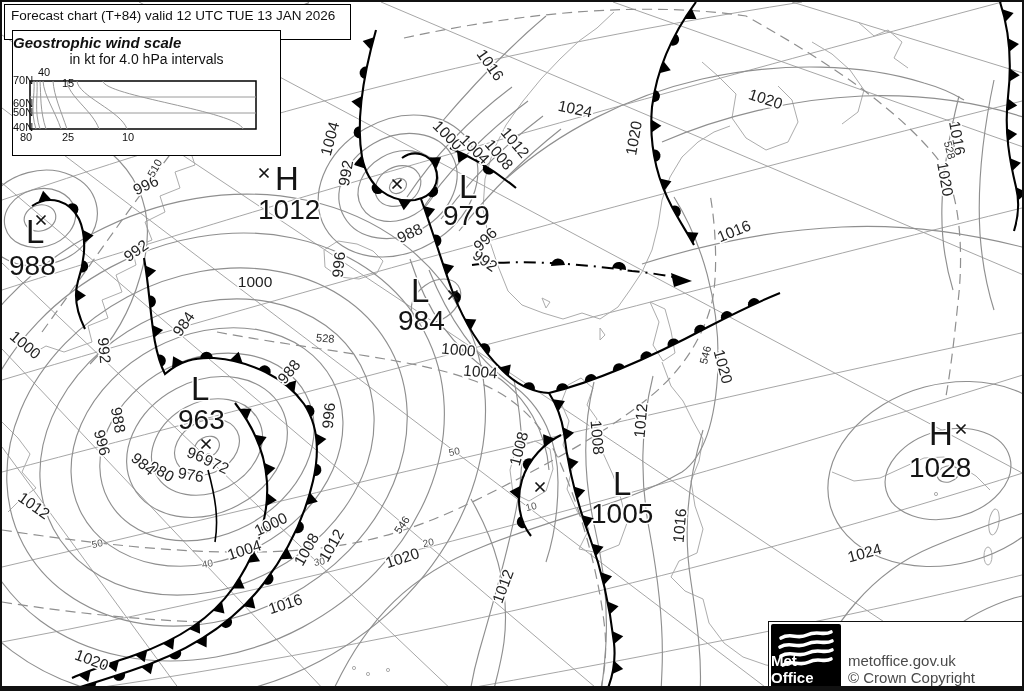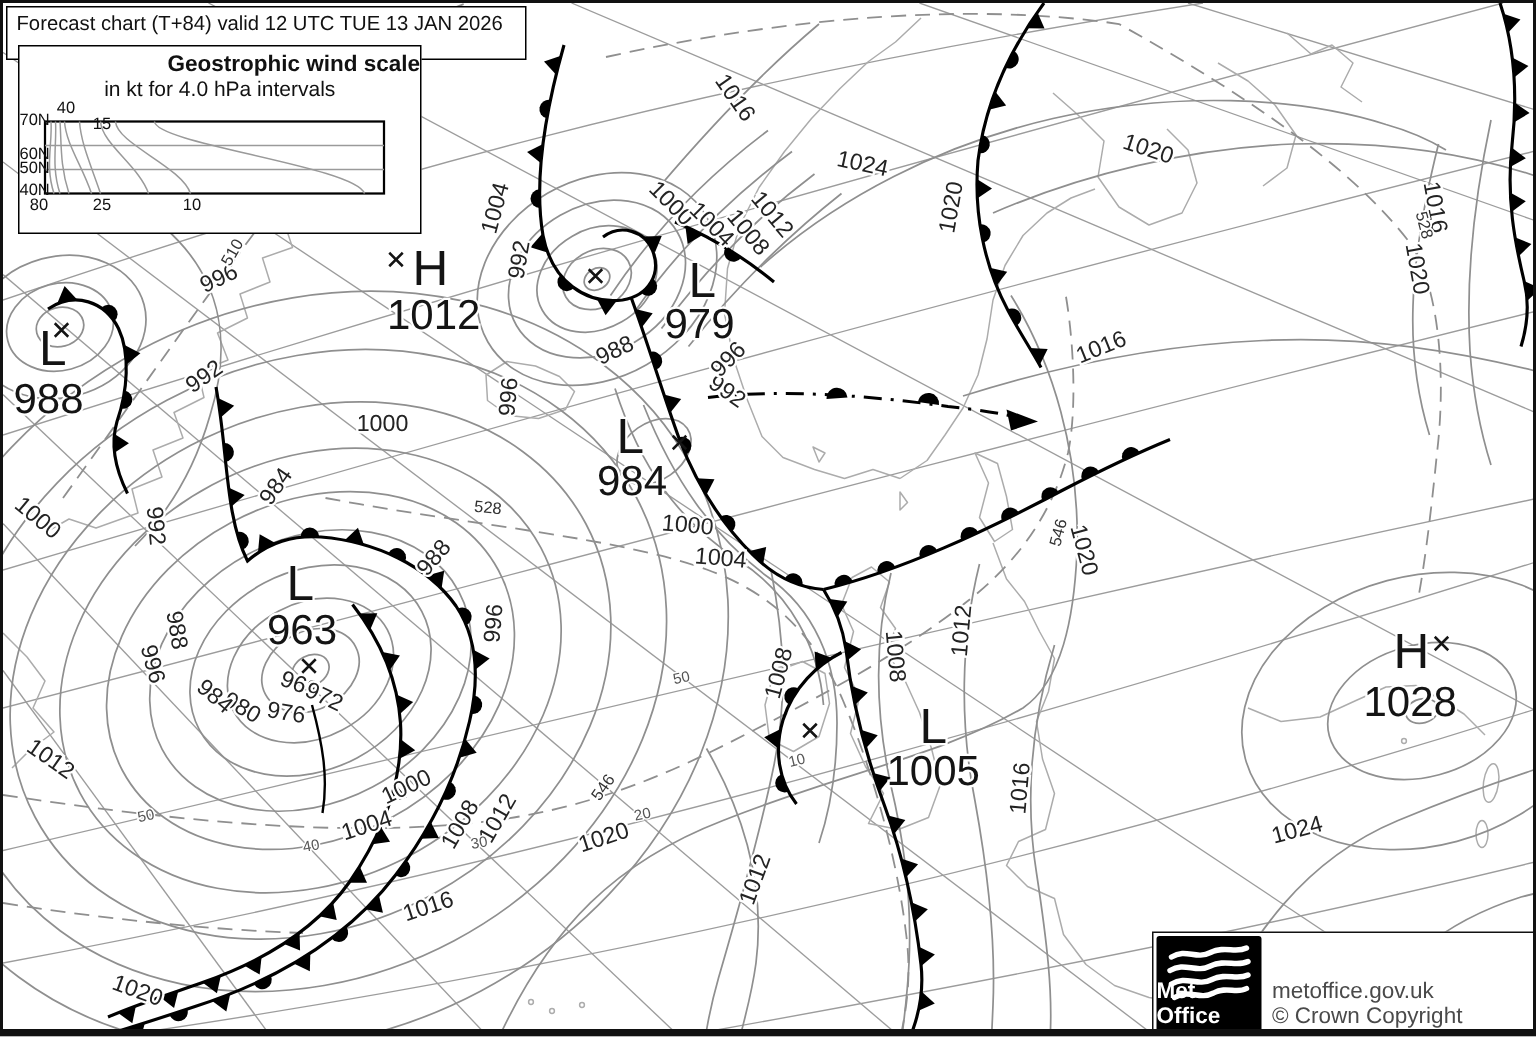--- a/index.html
+++ b/index.html
@@ -16,21 +16,21 @@
   .pc-l{font-size:33px; fill:#141414; stroke:#fff; stroke-width:3px; paint-order:stroke;}
   .pc-v{font-size:28px; fill:#141414; stroke:#fff; stroke-width:3px; paint-order:stroke;}
   .titlebox{
     position:absolute; left:2px; top:2px; width:347px; height:36px; box-sizing:border-box;
     border:1px solid #000; background:#fff; font-size:13.5px; line-height:21px; padding-left:6px; color:#111;
   }
   .windbox{
     position:absolute; left:10px; top:28px; width:269px; height:126px; box-sizing:border-box;
     border:1.5px solid #000; background:#fff;
   }
-  .ws-title{text-align:right; font-weight:bold; font-size:15px; margin-top:3px; color:#111;}
+  .ws-title{text-align:left; font-weight:bold; font-size:15px; margin-top:3px; color:#111;font-style:italic;}
   .ws-sub{text-align:center; font-size:14px; color:#111;}
   .ws-svg{position:absolute; left:0; top:0;}
   .ws-l{position:absolute; font-size:11px; color:#111; width:18px; text-align:center;}
   .ws-lat{text-align:right; width:17px;}
   .footerbox{
     position:absolute; left:766px; top:619px; width:258px; height:70px; box-sizing:border-box;
     border:1px solid #111; background:#fff; display:flex; align-items:stretch;
   }
   .mo-logo{position:relative; width:70px; margin:2px; background:#000; border-radius:2px; flex:none;}
   .mo-logo-text{position:absolute; bottom:2px; left:0; right:0; color:#fff; font-size:15px; font-weight:bold;}

